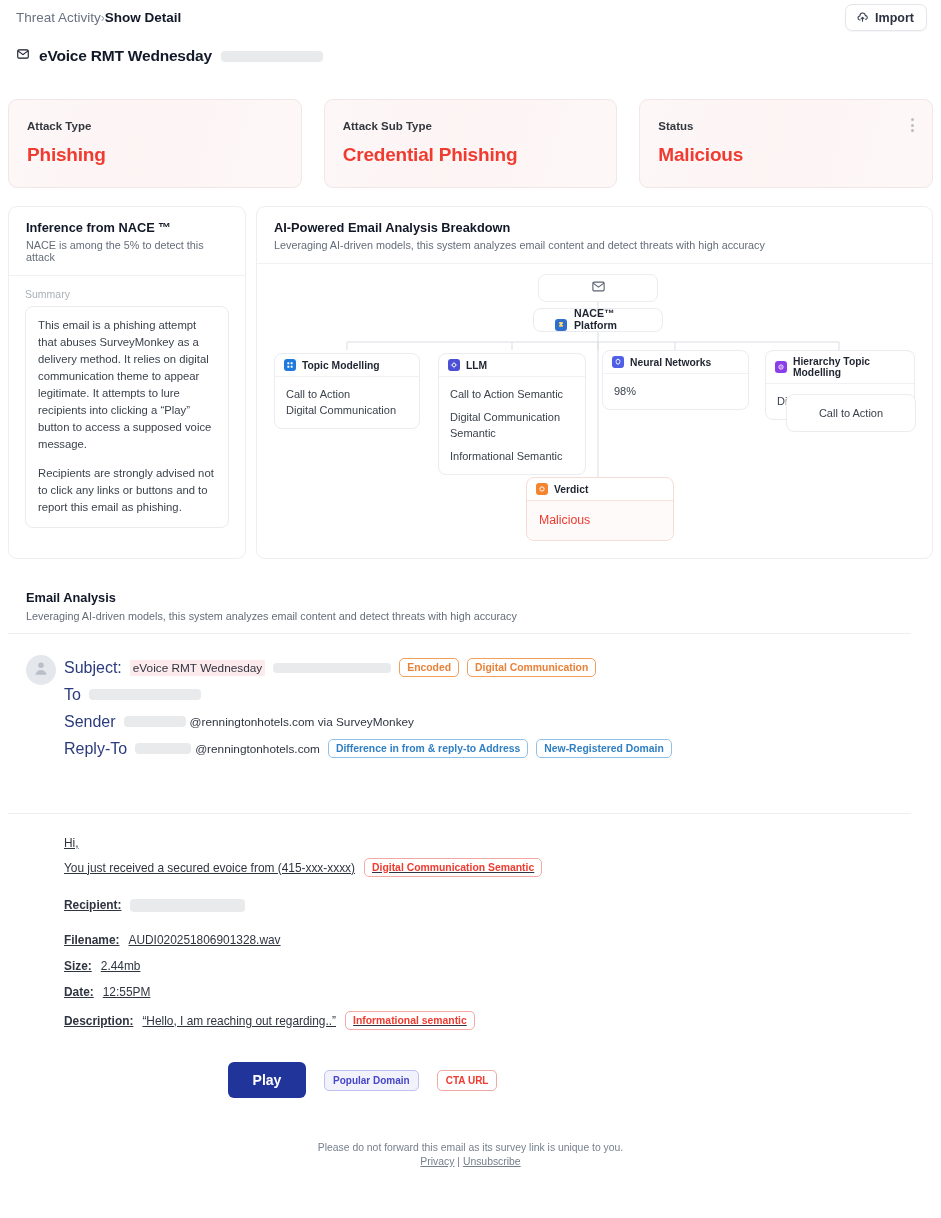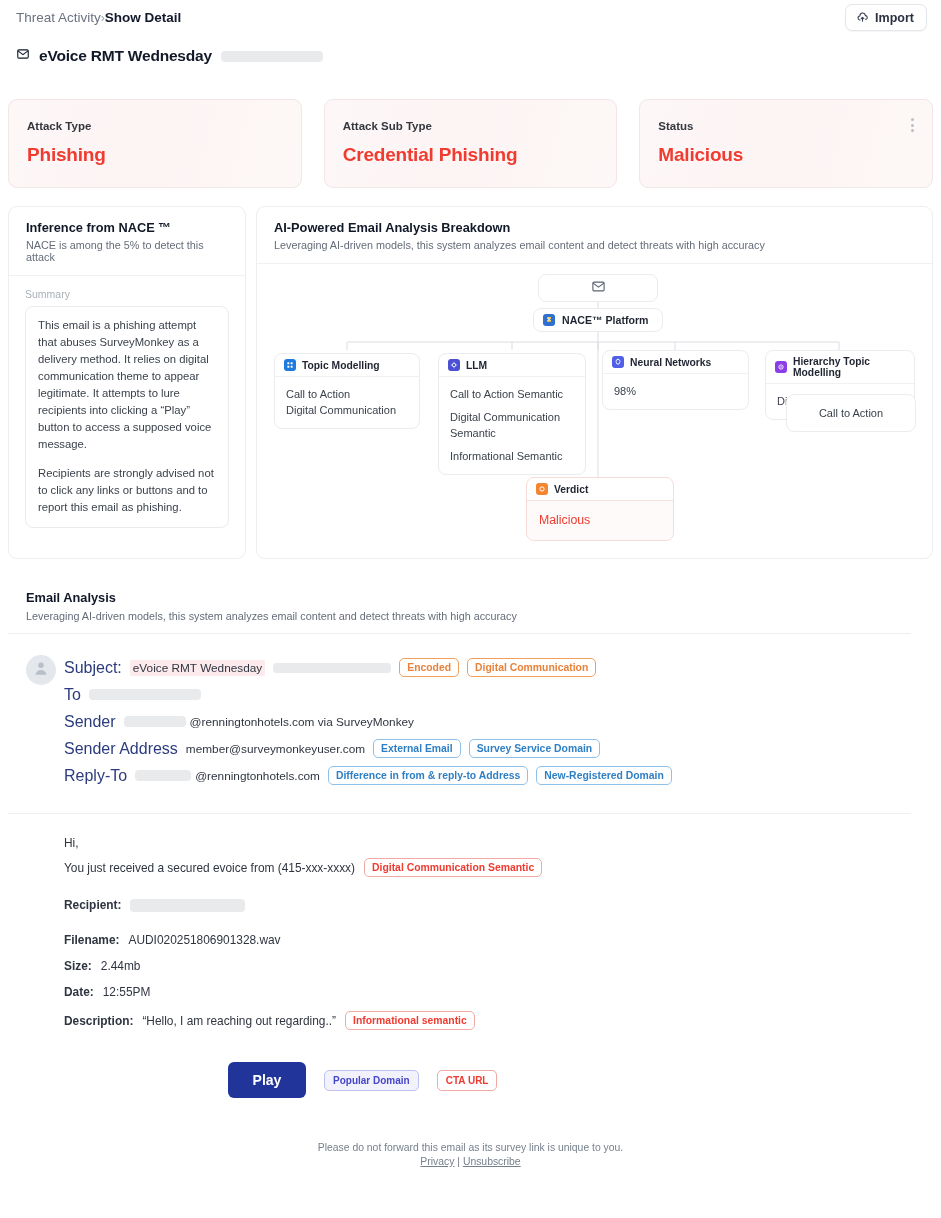--- a/index.html
+++ b/index.html
@@ -69,21 +69,21 @@
   .n-head { display: flex; align-items: center; gap: 6px; padding: 5px 9px; border-bottom: 1px solid #f0f1f3; }
   .n-head .n-title { font-size: 10.3px; font-weight: 700; color: #1f2430; }
   .n-body { padding: 9px 11px 10px 11px; }
   .n-body div { font-size: 11px; color: #3b424c; line-height: 16px; }
   .n-body.spaced div + div { margin-top: 7px; }
 
   .ico { width: 12px; height: 12px; border-radius: 3px; display: inline-flex; align-items: center; justify-content: center; flex: 0 0 auto; }
   .ico svg { display: block; }
 
   .node-email { left: 281px; top: 10px; width: 120px; height: 28px; display: flex; align-items: center; justify-content: center; }
-  .node-nace { left: 276px; top: 44px; width: 130px; height: 24px; display: flex; align-items: center; gap: 7px; padding: 0 9px; }
+  .node-nace { left: 276px; top: 44px; width: 130px; height: 24px; display: flex; align-items: flex-end; gap: 7px; padding: 0 21px; }
   .node-nace .n-title { font-size: 10.6px; font-weight: 600; color: #1f2430; }
 
   .node-topic { left: 17px; top: 89px; width: 146px; }
   .node-llm { left: 181px; top: 89px; width: 148px; }
   .node-nn { left: 345px; top: 86px; width: 147px; }
   .node-hier { left: 508px; top: 86px; width: 150px; }
   .node-cta { left: 529px; top: 130px; width: 130px; }
   .node-cta .n-body { padding: 10px 12px; }
   .node-cta .n-body div { text-align: center; }
 
@@ -108,21 +108,21 @@
   .mval.hl { background: #fdeaec; padding: 1px 3px; border-radius: 2px; }
 
   .tag { display: inline-flex; align-items: center; height: 19px; padding: 0 7px; border-radius: 5px; font-size: 10.4px; font-weight: 600; white-space: nowrap; }
   .tag.orange { border: 1px solid #f0a05a; color: #e8823a; background: #fff; }
   .tag.blue { border: 1px solid #8fc0ea; color: #2f7fc4; background: #fff; }
   .tag.red { border: 1px solid #f2a9a4; color: #ef3b30; background: #fff; }
   .tag.purple { border: 1px solid #c0c0ee; color: #4646c8; background: #f2f2fd; }
 
   
   .body-sec { position: absolute; left: 64px; top: 836px; width: 860px; }
-  .bline { font-size: 11.9px; color: #2f3540; display: flex; align-items: center; gap: 9px; }
+  .bline { font-size: 11.9px; color: #2f3540; display: flex; align-items: center; gap: 9px; text-decoration: underline; }
   .bline b { font-weight: 700; }
   .b-gap-2 { margin-top: 8px; }
   .b-gap-3 { margin-top: 21px; }
   .b-gap-s { margin-top: 12px; }
 
   .play-row { position: absolute; left: 228px; top: 1062px; display: flex; align-items: center; gap: 18px; }
   .play-btn { width: 78px; height: 36px; border-radius: 6px; background: #21349a; color: #fff; font-size: 14px; font-weight: 600; display: flex; align-items: center; justify-content: center; border: none; }
   .play-row .tag { height: 21px; padding: 0 8px; font-size: 10px; }
 
   .footer { position: absolute; left: 0; top: 1142px; width: 941px; text-align: center; }
@@ -355,26 +355,20 @@
         <span class="mlabel">To</span>
         <span class="redact" style="width:112px;height:11px"></span>
       </div>
 
       <div class="mrow">
         <span class="mlabel">Sender</span>
         <span class="redact" style="width:62px;height:11px;margin-right:-4px"></span>
         <span class="mval">@renningtonhotels.com via SurveyMonkey</span>
       </div>
 
-      <div class="mrow">
-        <span class="mlabel">Sender Address</span>
-        <span class="mval">member@surveymonkeyuser.com</span>
-        <span class="tag blue">External Email</span>
-        <span class="tag blue">Survey Service Domain</span>
-      </div>
 
       <div class="mrow">
         <span class="mlabel">Reply-To</span>
         <span class="redact" style="width:56px;height:11px;margin-right:-4px"></span>
         <span class="mval">@renningtonhotels.com</span>
         <span class="tag blue">Difference in from &amp; reply-to Address</span>
         <span class="tag blue">New-Registered Domain</span>
       </div>
     </div>
   </div>

